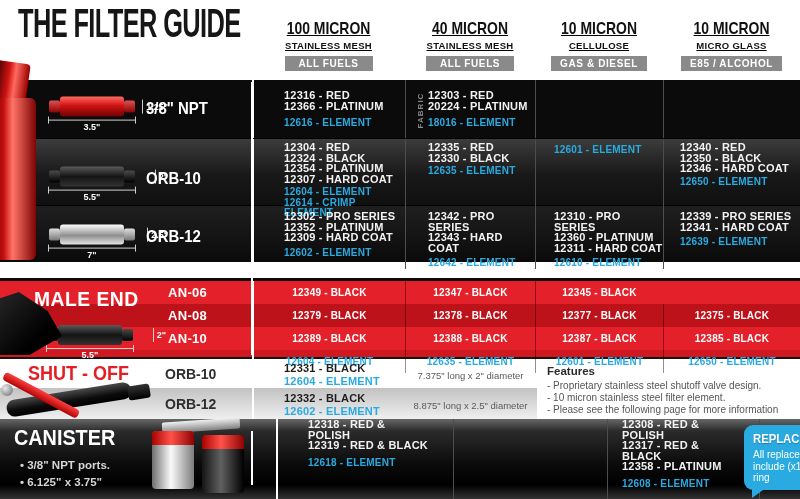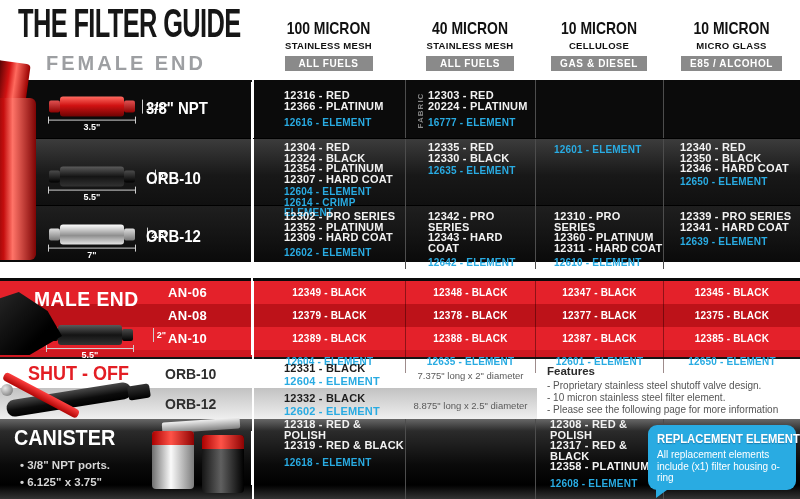--- a/index.html
+++ b/index.html
@@ -2,21 +2,21 @@
 <html><head>
 <meta charset="utf-8">
 <style>
   html,body{margin:0;padding:0;background:#666;}
   .page{position:relative;width:800px;height:499px;overflow:hidden;background:#fff;
         font-family:"Liberation Sans",sans-serif;-webkit-font-smoothing:antialiased;}
   .grid{display:grid;grid-template-columns:252px 153px 130px 128px 137px;
         position:absolute;left:0;width:800px;box-sizing:border-box;}
 
   
-  .header{top:0;height:80px;background:#fff;}
+  .header{top:0;height:80px;background:#fff;text-decoration:underline;}
   .brandcell{position:relative;}
   .brand-title{position:absolute;left:18px;top:0px;font-size:41px;font-weight:bold;color:#161616;
                letter-spacing:-1px;transform:scaleX(.62);transform-origin:left top;white-space:nowrap;}
   .brand-sub{position:absolute;left:46px;top:52px;font-size:20px;font-weight:bold;color:#9d9fa2;
              letter-spacing:3px;white-space:nowrap;}
   .colhead{position:relative;text-align:center;padding-top:19px;}
   .ch-title{font-size:17px;font-weight:bold;color:#111;transform:scaleX(.82);white-space:nowrap;}
   .ch-sub{font-size:9.5px;font-weight:bold;color:#111;letter-spacing:.3px;margin-top:1px;white-space:nowrap;}
   .ch-badge{display:inline-block;margin-top:5px;background:#8a8a8a;color:#fff;font-size:10px;
             font-weight:bold;padding:2px 9px;letter-spacing:.6px;min-width:70px;white-space:nowrap;}
@@ -90,21 +90,21 @@
             transform:scaleX(.9);transform-origin:left top;white-space:nowrap;}
   .so-rows{position:absolute;left:165px;top:0;display:flex;flex-direction:column;}
   .so-rows span{height:30px;line-height:30px;font-size:14px;font-weight:bold;color:#2e2e2e;}
   .sonote{display:flex;align-items:center;justify-content:center;font-size:9.5px;color:#5a5a5a;padding:0;}
   .features{grid-column:4/6;grid-row:1/3;z-index:1;padding:6px 0 0 12px;}
   .feat-title{font-size:11.5px;font-weight:bold;color:#2b2b2b;margin-bottom:3px;}
   .feat-items{white-space:pre-line;font-size:10px;line-height:12px;color:#555;}
 
   
   .canister{top:419px;height:80px;
-     background:linear-gradient(180deg,#676767 0,#2b2b2b 12px,#0b0b0b 45px,#000 66px,#333 80px);}
+     background:linear-gradient(180deg,#676767 0,#2b2b2b 12px,#0b0b0b 45px,#000 66px,#333 80px);gap:24px;}
   .canister .dcell{}
   .canister .elements{margin-top:7px;}
   .canister .c3{padding-left:14px;}
   .canlabelcell{position:relative;}
   .can-title{position:absolute;left:14px;top:6px;font-size:22px;font-weight:bold;color:#fff;
              transform:scaleX(.9);transform-origin:left top;white-space:nowrap;}
   .can-bullets{position:absolute;left:20px;top:38px;white-space:pre-line;font-size:11.5px;
                font-weight:bold;color:#d6d6d6;line-height:17px;}
   .bracket{position:absolute;left:162px;top:1px;width:78px;height:11px;border-radius:2px;
            background:linear-gradient(180deg,#f0f0f0,#808080);transform:rotate(-4deg);}
@@ -143,21 +143,20 @@
        background:radial-gradient(circle at 35% 35%,#e8e8e8,#666);}
 </style>
 </head>
 <body>
 
 <div class="page">
 
   <div class="grid header">
     <div class="brandcell">
       <div class="brand-title">THE FILTER GUIDE</div>
-      <div class="brand-sub">FEMALE END</div>
     </div>
     <div class="colhead">
       <div class="ch-title">100 MICRON</div>
       <div class="ch-sub">STAINLESS MESH</div>
       <span class="ch-badge">ALL FUELS</span>
     </div>
     <div class="colhead">
       <div class="ch-title">40 MICRON</div>
       <div class="ch-sub">STAINLESS MESH</div>
       <span class="ch-badge">ALL FUELS</span>
@@ -185,21 +184,21 @@
     </div>
     <div class="dcell first c1">
       <div class="parts">12316 - RED
 12366 - PLATINUM</div>
       <div class="elements">12616 - ELEMENT</div>
     </div>
     <div class="dcell c2">
       <span class="fabric">FABRIC</span>
       <div class="parts">12303 - RED
 20224 - PLATINUM</div>
-      <div class="elements">16777 - ELEMENT</div>
+      <div class="elements">18016 - ELEMENT</div>
     </div>
     <div class="dcell c3"></div>
     <div class="dcell c4"></div>
   </div>
 
   <div class="grid fr2">
     <div class="labelcell">
       <div class="fgraph">
         <div class="fg-body fg-black"></div>
         <span class="dim-side">2"</span>
@@ -274,21 +273,20 @@
         <span>AN-08</span>
         <span>AN-10</span>
       </div>
       <div class="fgraph">
         <div class="fg-body fg-black"></div>
         <span class="dim-side">2"</span>
         <span class="dim-len">5.5"</span>
       </div>
     </div>
     <div class="dcell first mcell" style="grid-row:1">12349 - BLACK</div>
-    <div class="dcell mcell" style="grid-row:1">12348 - BLACK</div>
     <div class="dcell mcell" style="grid-row:1">12347 - BLACK</div>
     <div class="dcell mcell" style="grid-row:1">12345 - BLACK</div>
     <div class="dcell first mcell" style="grid-row:2;grid-column:2">12379 - BLACK</div>
     <div class="dcell mcell" style="grid-row:2">12378 - BLACK</div>
     <div class="dcell mcell" style="grid-row:2">12377 - BLACK</div>
     <div class="dcell mcell" style="grid-row:2">12375 - BLACK</div>
     <div class="dcell first mcell" style="grid-row:3;grid-column:2">12389 - BLACK</div>
     <div class="dcell mcell" style="grid-row:3">12388 - BLACK</div>
     <div class="dcell mcell" style="grid-row:3">12387 - BLACK</div>
     <div class="dcell mcell" style="grid-row:3">12385 - BLACK</div>

